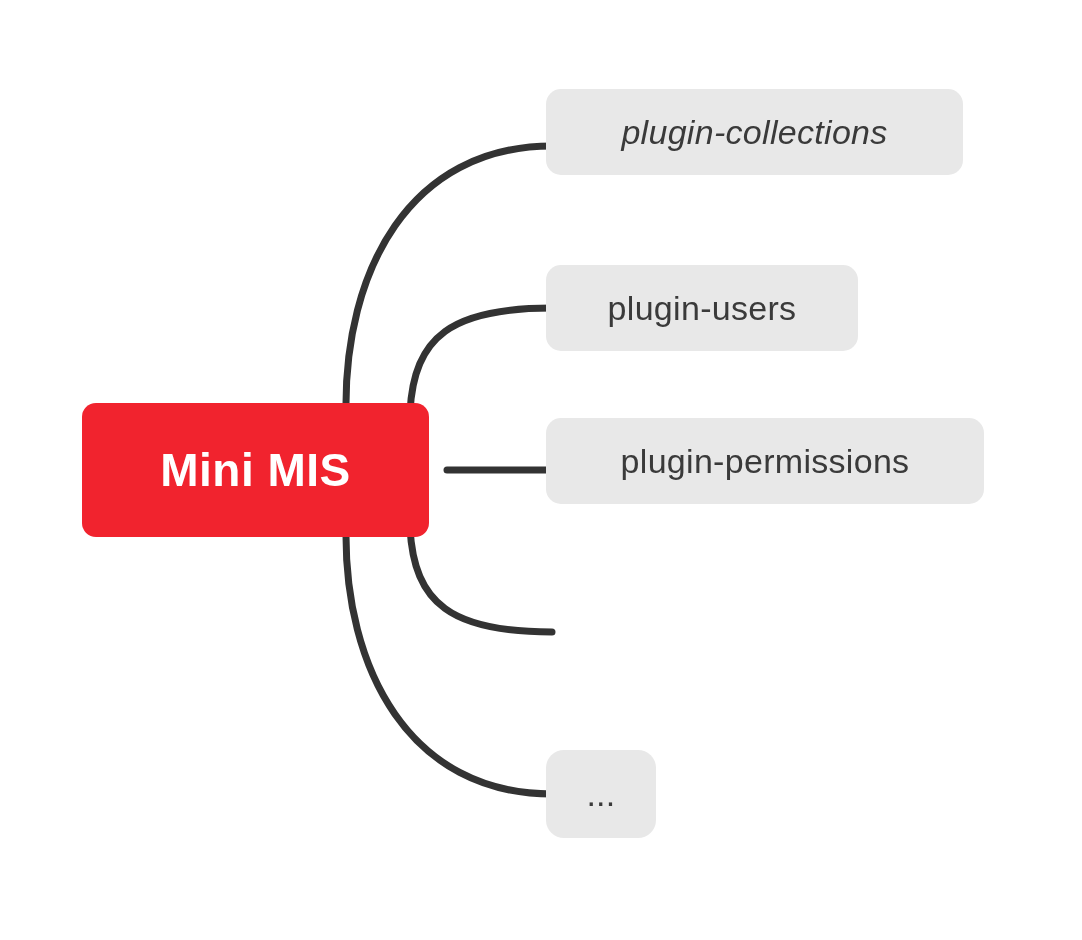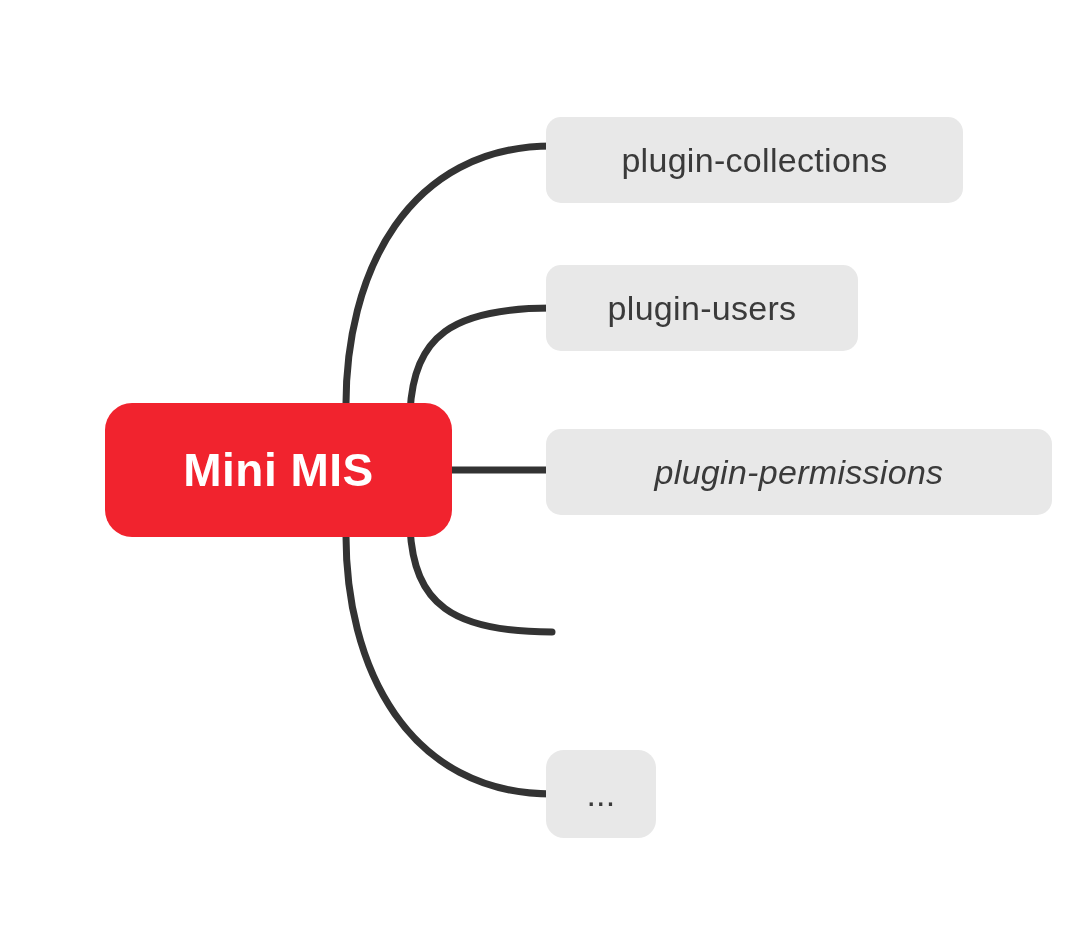--- a/index.html
+++ b/index.html
@@ -37,48 +37,48 @@
     stroke-linecap: round;
   }
   .node {
     position: absolute;
     display: flex;
     align-items: center;
     justify-content: center;
     cursor: default;
   }
   .node-root {
-    left: 105px;
+    left: 82px;
     top: 403px;
     width: 347px;
     height: 134px;
     background: var(--root-bg);
-    border-radius: 27px;
+    border-radius: 14px;
   }
   .node-root .label {
     color: var(--root-text);
     font-size: 46px;
     font-weight: 700;
     letter-spacing: 0.5px;
   }
   .node-child {
     background: var(--child-bg);
     border-radius: 15px;
     left: 546px;
   }
   .node-child .label {
     color: var(--child-text);
     font-size: 34px;
     font-weight: 400;
     letter-spacing: 0.3px;
     white-space: nowrap;
   }
-  #child-0 { top: 117px; width: 417px; height: 86px; }
+  #child-0 { top: 89px; width: 417px; height: 86px; font-style: italic; }
   #child-1 { top: 265px; width: 312px; height: 86px; text-align: center; }
-  #child-2 { top: 429px; width: 506px; height: 86px; font-style: italic; }
+  #child-2 { top: 418px; width: 438px; height: 86px; }
   #child-3 { top: 589px; width: 316px; height: 86px; }
   #child-4 { top: 750px; width: 110px; height: 88px; border-radius: 18px; }
 </style>
 </head>
 <body>
 
 <div class="canvas">
 
   <svg class="connectors" viewBox="0 0 1082 940" xmlns="http://www.w3.org/2000/svg">
     <path d="M 346 412 C 344 270, 410 146, 552 146"></path>

